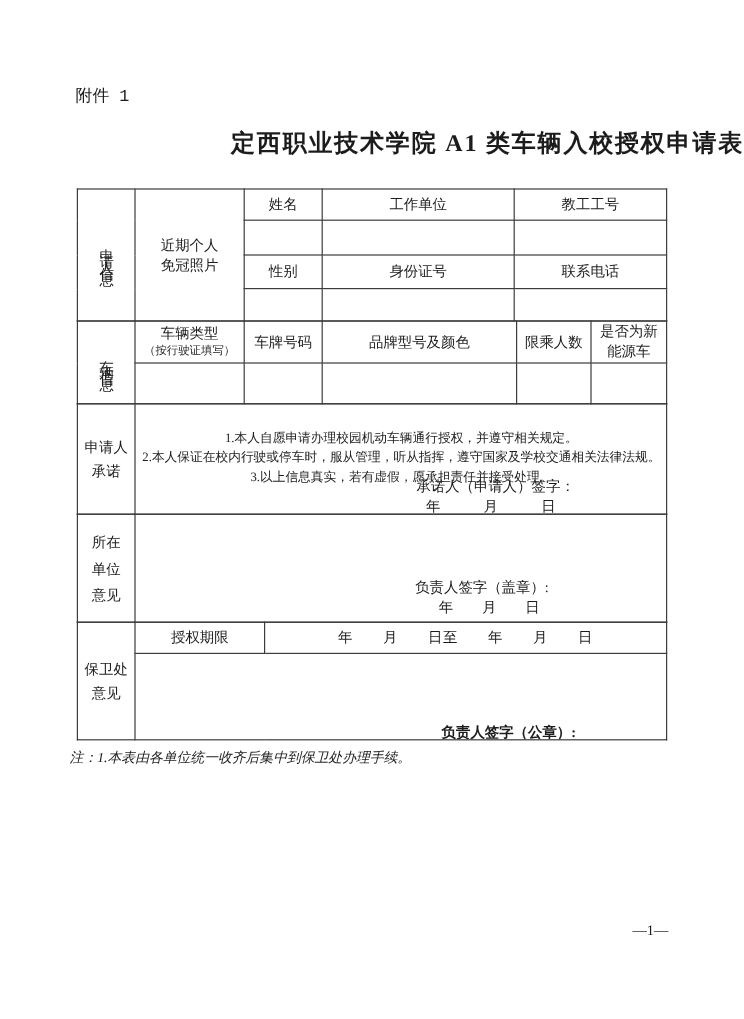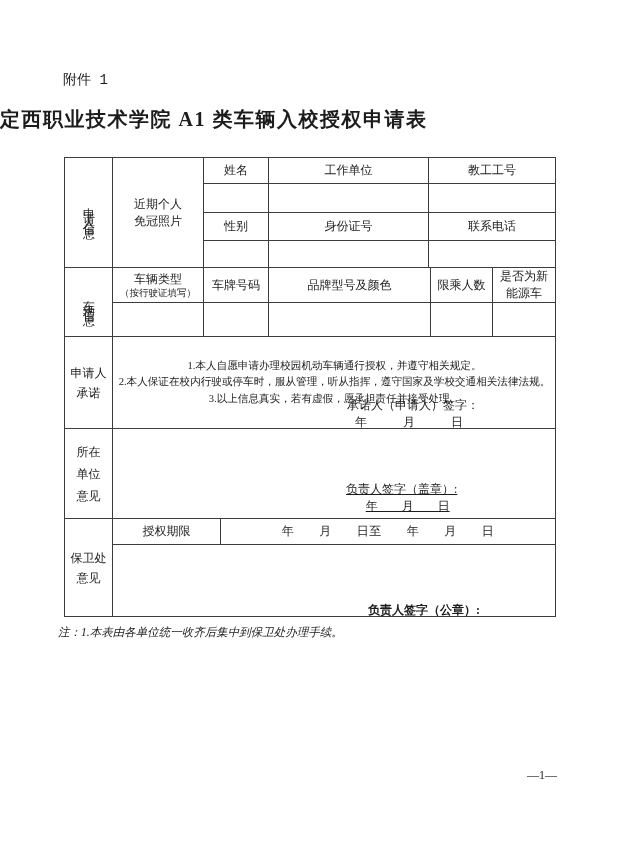--- a/index.html
+++ b/index.html
@@ -3,39 +3,39 @@
 <meta charset="utf-8">
 <style>
   html,body { margin:0; padding:0; background:#fff; }
   .page {
     position:relative; width:620px; height:849px; background:#ffffff;
     font-family:"Liberation Serif","DejaVu Serif",serif;
     color:#1c1c1c; overflow:hidden;
   }
   .attachment { position:absolute; left:63px; top:71px; font-size:14px;font-family:Liberation Mono, monospace; }
   .doc-title {
-    position:absolute; left:0; right:0; top:106px; text-align:left;
+    position:absolute; left:0; right:0; top:106px; text-align:right;
     font-size:20px; font-weight:bold; letter-spacing:1.5px;
   }
   .tbl-wrap { position:absolute; left:64px; top:157px; width:492px; }
   table.ft { border-collapse:collapse; table-layout:fixed; width:492px; }
   table.ft + table.ft { margin-top:-1px; }
   table.ft td, table.ft th {
     border:1px solid #3c3c3c; padding:0; font-size:12px; font-weight:normal;
     text-align:center; vertical-align:middle; overflow:hidden;
   }
   .vhead span {
     writing-mode:vertical-lr; text-orientation:upright;
     letter-spacing:5px; font-size:12px;
   }
   .ml { white-space:pre-line; line-height:17px; }
   .hhead { white-space:pre-line; line-height:20px; }
   .hhead3 { white-space:pre-line; line-height:22px; }
   .type-note { font-size:9.5px; line-height:12px; }
-  .type-main { line-height:15px; }
+  .type-main { line-height:15px;font-family:Liberation Mono, monospace; }
   .content-cell { text-align:left; vertical-align:top; position:relative; }
   .cline {
     font-size:10.6px; line-height:16.5px; white-space:nowrap;
     padding-left:1px; letter-spacing:0;
   }
   .sig { position:absolute; font-size:12px; line-height:17px; white-space:nowrap; }
   .period-val { letter-spacing:0.5px; }
   .notes {
     position:absolute; left:58px; top:624px; font-size:11.5px; line-height:16.5px;font-style:italic;
   }
@@ -146,21 +146,21 @@
       <colgroup>
           <col style="width:48px">
           <col style="width:443px">
         </colgroup>
       <tbody>
         <tr style="height:90px">
           <th class="hhead3">所在
 单位
 意见</th>
           <td class="content-cell">
-            <div class="sig" style="left:233px; top:52px;text-decoration:underline;">
+            <div class="sig" style="left:233px; top:52px;">
               <div>负责人签字（盖章）:</div>
               <div style="margin-left:12px;">年　　月　　日</div>
             </div>
           </td>
         </tr>
       </tbody>
     </table>
 
     <table class="ft">
       <colgroup>

